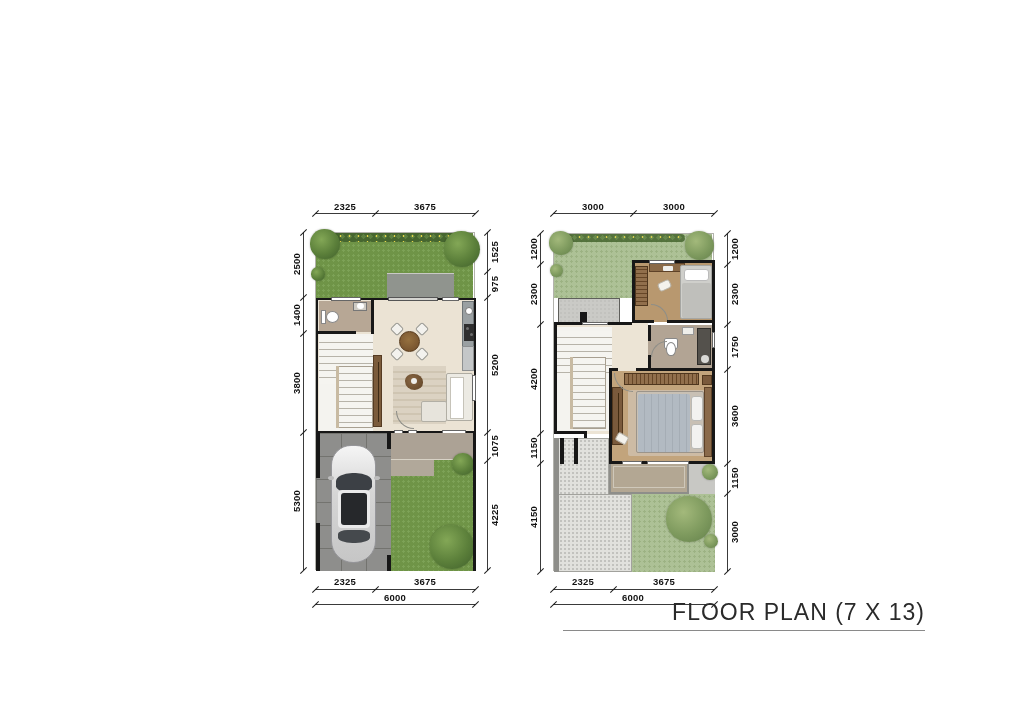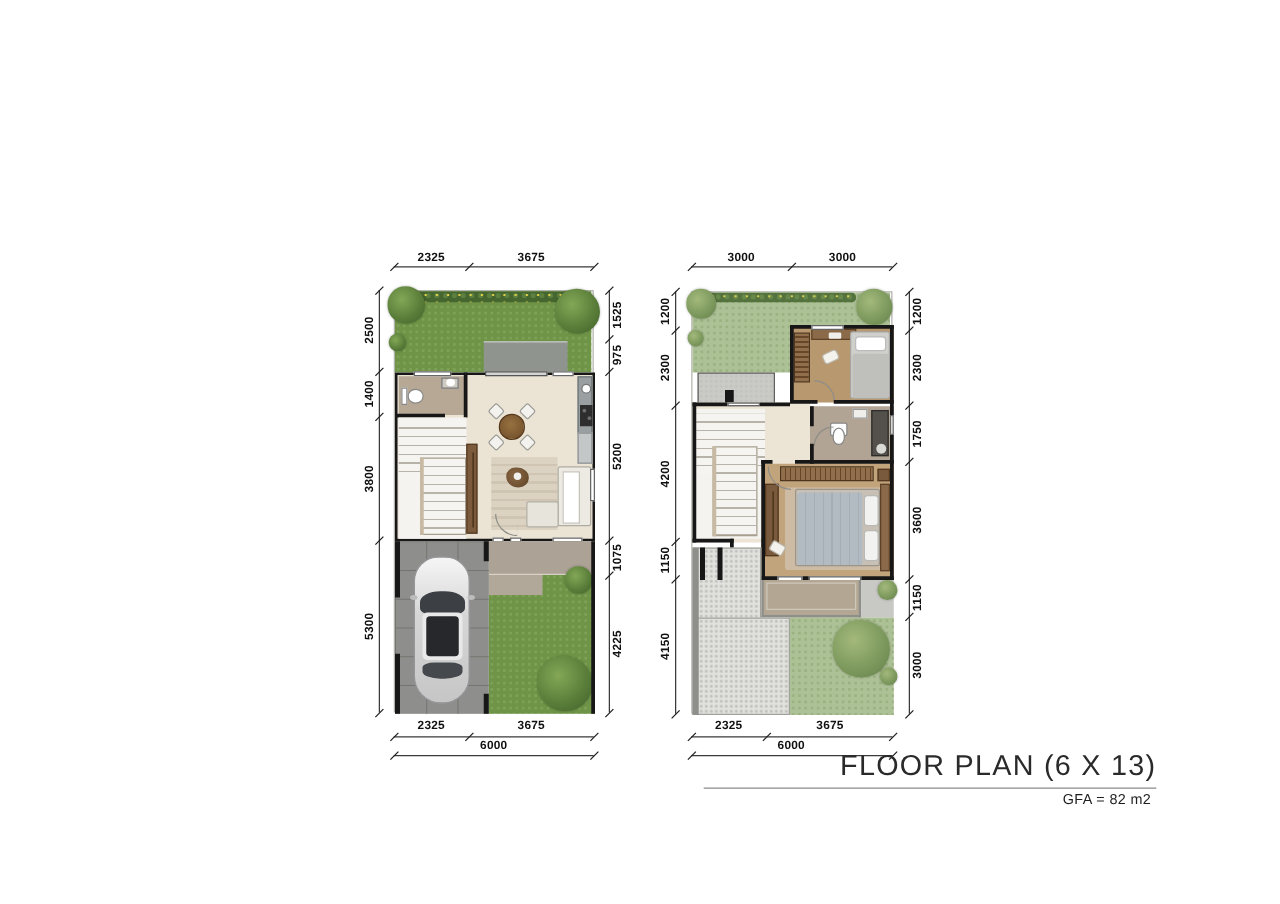--- a/index.html
+++ b/index.html
@@ -316,17 +316,16 @@
   <span class="dim vv" style="left:734px;top:249px;">1200</span>
   <span class="dim vv" style="left:734px;top:294px;">2300</span>
   <span class="dim vv" style="left:734px;top:347px;">1750</span>
   <span class="dim vv" style="left:734px;top:416px;">3600</span>
   <span class="dim vv" style="left:734px;top:478px;">1150</span>
   <span class="dim vv" style="left:734px;top:532px;">3000</span>
   <span class="dim" style="left:583px;top:581px;">2325</span>
   <span class="dim" style="left:664px;top:581px;">3675</span>
   <span class="dim" style="left:633px;top:597px;">6000</span>
 
-  <div class="title">FLOOR PLAN (6 X 13)</div>
+  <div class="title">FLOOR PLAN (7 X 13)</div>
   <div class="rule"></div>
-  <div class="gfa">GFA = 82 m2</div>
 
 </div>
 
 </body></html>

